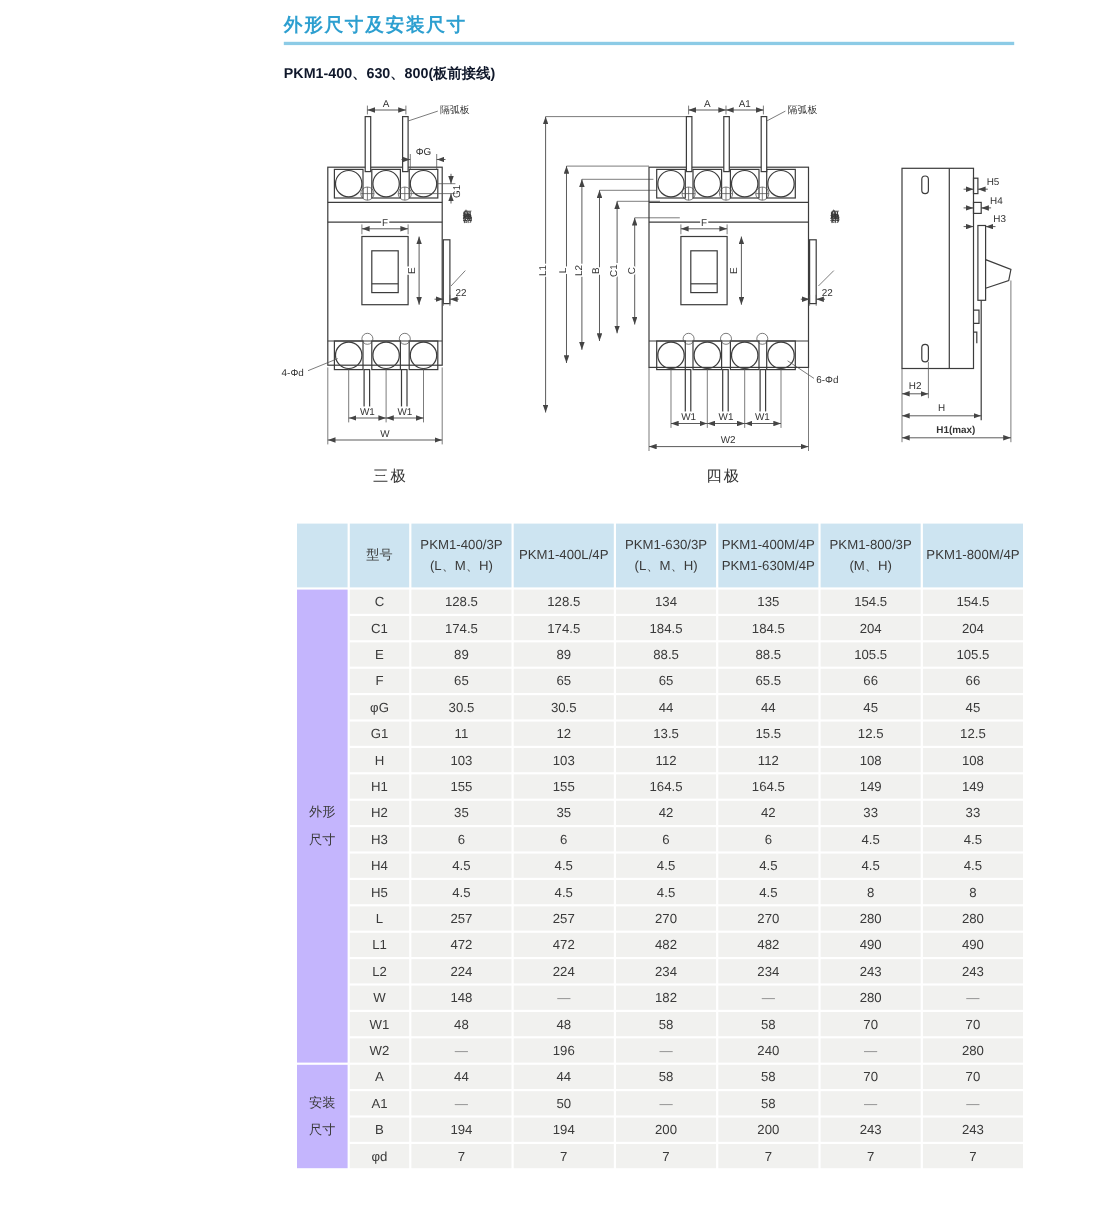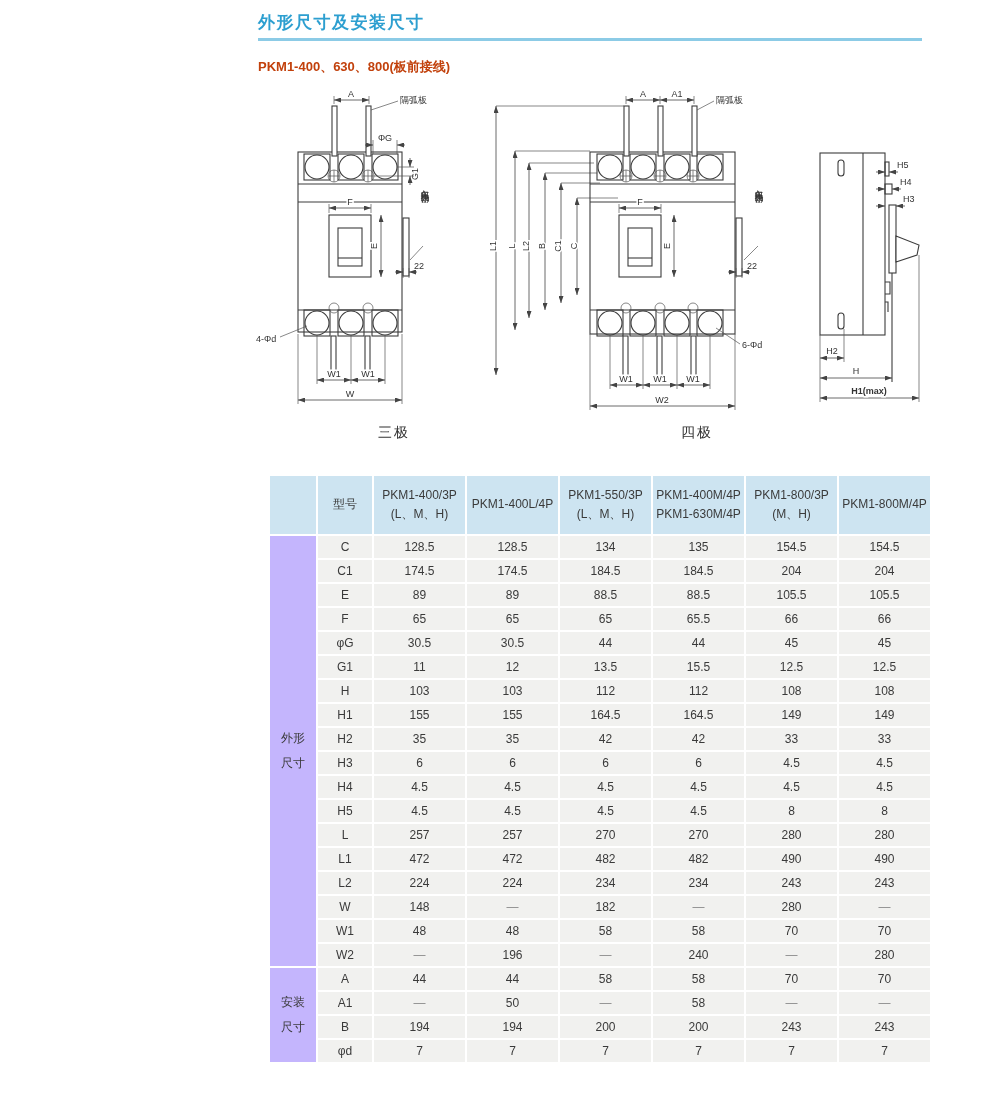--- a/index.html
+++ b/index.html
@@ -1,28 +1,28 @@
 <!DOCTYPE html>
 <html><head>
 <meta charset="utf-8">
 <style>
   html,body{margin:0;padding:0;background:#fff;}
   .page{position:relative;width:1007px;height:1116px;background:#fff;overflow:hidden;
         font-family:"Liberation Sans","DejaVu Sans",sans-serif;color:#3a3a3a;}
   .title{position:absolute;left:258px;top:11px;font-size:17px;font-weight:bold;color:#2d9fd0;letter-spacing:1.5px;}
   .rule{position:absolute;left:258px;top:38px;width:664px;height:3px;background:#8ccbe6;}
-  .subtitle{position:absolute;left:258px;top:58px;font-size:13px;font-weight:bold;color:#c2410c;}
+  .subtitle{position:absolute;left:258px;top:58px;font-size:13px;font-weight:bold;color:#0f172a;}
   svg{position:absolute;overflow:visible;}
   svg text{fill:#333;font-size:9px;font-family:"Liberation Sans","DejaVu Sans",sans-serif;}
   .outline{stroke:#3c3c3c;stroke-width:1.1;fill:none;}
   .fillw{stroke:#3c3c3c;stroke-width:1.1;fill:#fff;}
   .thin{stroke:#555;stroke-width:0.7;fill:none;}
   .dim{stroke:#444;stroke-width:0.8;fill:none;}
   .lbl{paint-order:stroke;stroke:#fff;stroke-width:3px;}
-  .caption{position:absolute;width:110px;text-align:right;font-size:14px;color:#333;letter-spacing:2px;}
+  .caption{position:absolute;width:110px;text-align:center;font-size:14px;color:#333;letter-spacing:2px;}
   .vlabel{position:absolute;writing-mode:vertical-rl;text-orientation:upright;font-size:8.5px;color:#333;letter-spacing:1px;line-height:1;}
   table.dims{position:absolute;left:268px;top:474px;width:664px;table-layout:fixed;
         border-collapse:separate;border-spacing:2px;}
   table.dims th,table.dims td{background:#f1f1ef;font-size:12px;font-weight:normal;color:#3a3a3a;
         text-align:center;vertical-align:middle;padding:0;height:22px;overflow:hidden;}
   table.dims thead th{background:#cde4f1;height:58px;line-height:1.6;}
   table.dims td.group{background:#c4b5fd;line-height:2.1;font-size:12px;}
   table.dims td.dash{color:#8a8a8a;}
 </style>
 </head>
@@ -306,21 +306,21 @@
         <th>型号</th>
         <th>
           <div>PKM1-400/3P</div>
           <div>(L、M、H)</div>
         </th>
         <th>
           <div>PKM1-400L/4P</div>
           <div></div>
         </th>
         <th>
-          <div>PKM1-550/3P</div>
+          <div>PKM1-630/3P</div>
           <div>(L、M、H)</div>
         </th>
         <th>
           <div>PKM1-400M/4P</div>
           <div>PKM1-630M/4P</div>
         </th>
         <th>
           <div>PKM1-800/3P</div>
           <div>(M、H)</div>
         </th>

